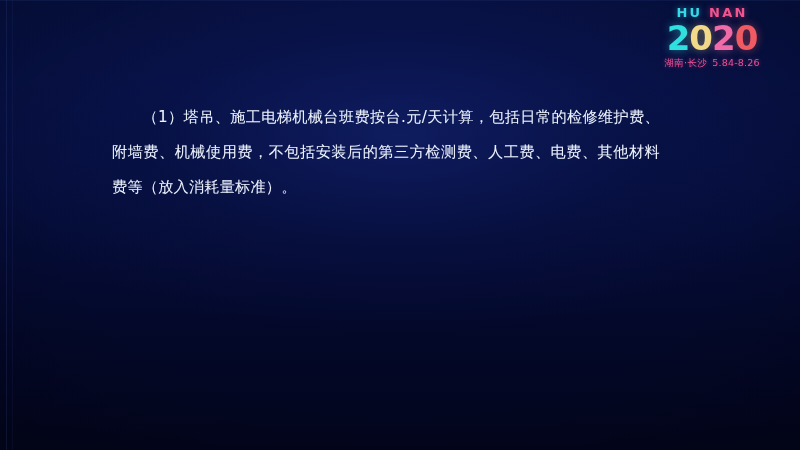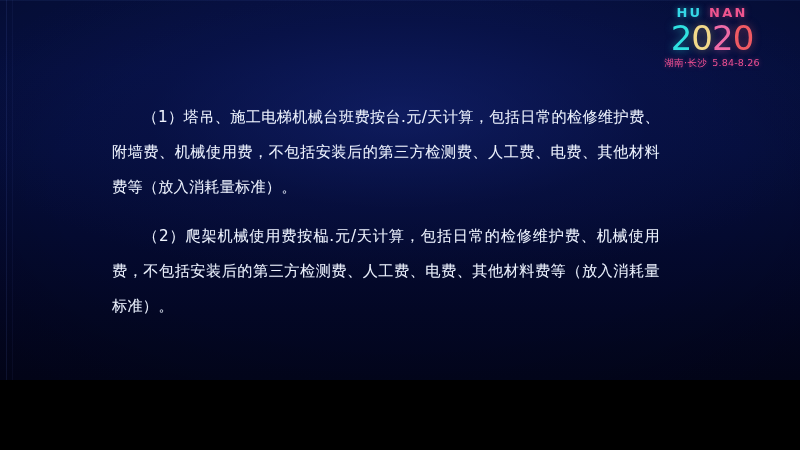--- a/index.html
+++ b/index.html
@@ -3,21 +3,21 @@
 <meta charset="utf-8">
 <style>
   html, body {
     margin: 0;
     padding: 0;
     background: #000;
   }
   #slide {
     position: relative;
     width: 800px;
-    height: 380px;
+    height: 450px;
     overflow: hidden;
     font-family: "DejaVu Sans", "Liberation Sans", sans-serif;
     background: #050c33;
   }
   
   .bg-base {
     position: absolute;
     inset: 0;
     background: linear-gradient(180deg,
                 #061041 0%,
@@ -81,21 +81,21 @@
   #logo .hunan .hu {
     color: #35d9e8;
     text-shadow: 0 0 6px rgba(53,217,232,0.55);
   }
   #logo .hunan .nan {
     color: #f0558f;
     text-shadow: 0 0 6px rgba(240,85,143,0.5);
   }
   #logo .year {
     font-size: 34px;
-    font-weight: 400;
+    font-weight: 700;
     letter-spacing: -1px;
     line-height: 1.02;
     margin: 1px 0 2px 0;
     white-space: nowrap;
   }
   #logo .year span { display: inline-block; }
   #logo .year .d1 { color: #2fe0e0; text-shadow: 0 0 8px rgba(47,224,224,0.5); }
   #logo .year .d2 { color: #f2d98a; text-shadow: 0 0 8px rgba(242,217,138,0.45); }
   #logo .year .d3 { color: #f06ca8; text-shadow: 0 0 8px rgba(240,108,168,0.5); }
   #logo .year .d4 { color: #f05a63; text-shadow: 0 0 8px rgba(240,90,99,0.5); }
@@ -143,16 +143,15 @@
   <div class="edge-line-left2"></div>
 
   <div id="logo">
     <div class="hunan"><span class="hu">HU</span><span>&nbsp;</span><span class="nan">NAN</span></div>
     <div class="year"><span class="d1">2</span><span class="d2">0</span><span class="d3">2</span><span class="d4">0</span></div>
     <div class="sub"><span>湖南·长沙</span><span class="dates">5.84-8.26</span></div>
   </div>
 
   <div id="content">
     <p class="para p1"><span class="indent"></span><span>（1）塔吊、施工电梯机械台班费按台.元/天计算，包括日常的检修维护费、附墙费、机械使用费，不包括安装后的第三方检测费、人工费、电费、其他材料费等（放入消耗量标准）。</span></p>
-    <p class="para p2"><span class="indent"></span><span>（2）爬架机械使用费按榀.元/天计算，包括日常的检修维护费、机械使用费，不包括安装后的第三方检测费、人工费、电费、其他材料费等（放入消耗量标准）。</span></p>
   </div>
 
 </div>
 
 </body></html>

